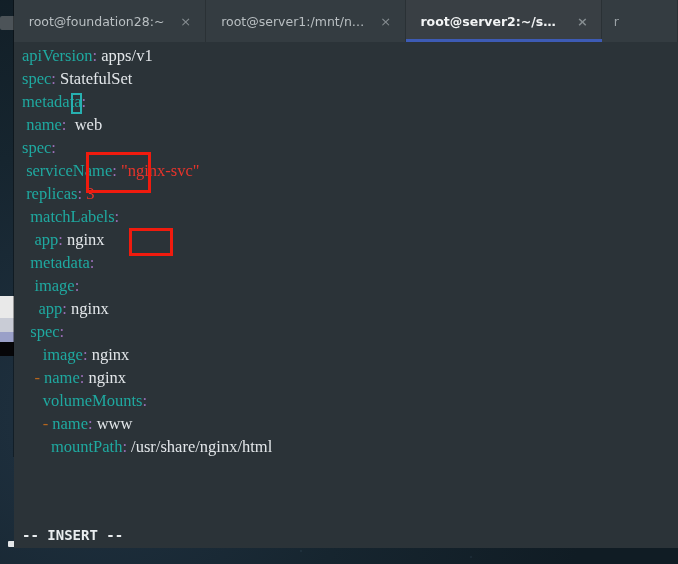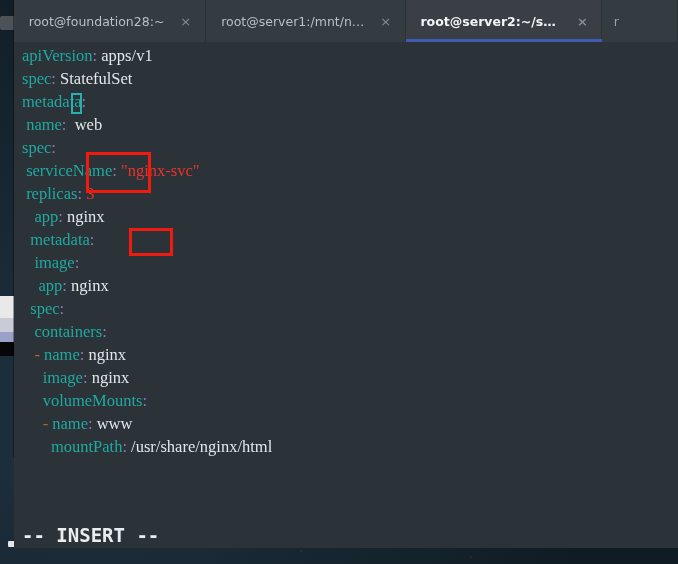--- a/index.html
+++ b/index.html
@@ -162,21 +162,21 @@
 
   
   #status-line {
     position: absolute;
     left: 0; right: 0;
     bottom: 0;
     height: 26px;
     line-height: 26px;
     padding-left: 8px;
     font-family: "DejaVu Sans Mono", monospace;
-    font-size: 19px;
+    font-size: 14px;
     font-weight: bold;
     color: #e9edef;
     background: #2b3338;
     white-space: pre;
   }
 </style>
 </head>
 <body>
 
 <div id="desktop">
@@ -223,28 +223,28 @@
   <div id="terminal-body">
 
     <div id="code-area">
         <div class="code-line"><span class="k">apiVersion</span><span class="c">:</span><span class="v"> apps/v1</span></div>
         <div class="code-line"><span class="k">spec</span><span class="c">:</span><span class="v"> StatefulSet</span></div>
         <div class="code-line"><span class="k">metadata</span><span class="c">:</span></div>
         <div class="code-line"><span> </span><span class="k">name</span><span class="c">:</span><span class="v">  web</span></div>
         <div class="code-line"><span class="k">spec</span><span class="c">:</span></div>
         <div class="code-line"><span> </span><span class="k">serviceName</span><span class="c">:</span><span class="str"> "nginx-svc"</span></div>
         <div class="code-line"><span> </span><span class="k">replicas</span><span class="c">:</span><span class="num"> 3</span></div>
+        <div class="code-line"><span>  </span><span class="k">matchLabels</span><span class="c">:</span></div>
         <div class="code-line"><span>   </span><span class="k">app</span><span class="c">:</span><span class="v"> nginx</span></div>
         <div class="code-line"><span>  </span><span class="k">metadata</span><span class="c">:</span></div>
         <div class="code-line"><span>   </span><span class="k">image</span><span class="c">:</span></div>
         <div class="code-line"><span>    </span><span class="k">app</span><span class="c">:</span><span class="v"> nginx</span></div>
         <div class="code-line"><span>  </span><span class="k">spec</span><span class="c">:</span></div>
-        <div class="code-line"><span>   </span><span class="k">containers</span><span class="c">:</span></div>
+        <div class="code-line"><span>     </span><span class="k">image</span><span class="c">:</span><span class="v"> nginx</span></div>
         <div class="code-line"><span>   </span><span class="dash">- </span><span class="k">name</span><span class="c">:</span><span class="v"> nginx</span></div>
-        <div class="code-line"><span>     </span><span class="k">image</span><span class="c">:</span><span class="v"> nginx</span></div>
         <div class="code-line"><span>     </span><span class="k">volumeMounts</span><span class="c">:</span></div>
         <div class="code-line"><span>     </span><span class="dash">- </span><span class="k">name</span><span class="c">:</span><span class="v"> www</span></div>
         <div class="code-line"><span>       </span><span class="k">mountPath</span><span class="c">:</span><span class="v"> /usr/share/nginx/html</span></div>
       </div>
 
     <div id="cursor-block"></div>
 
     <div class="annot-box" id="annot-name-web"></div>
     <div class="annot-box" id="annot-replicas"></div>
 

